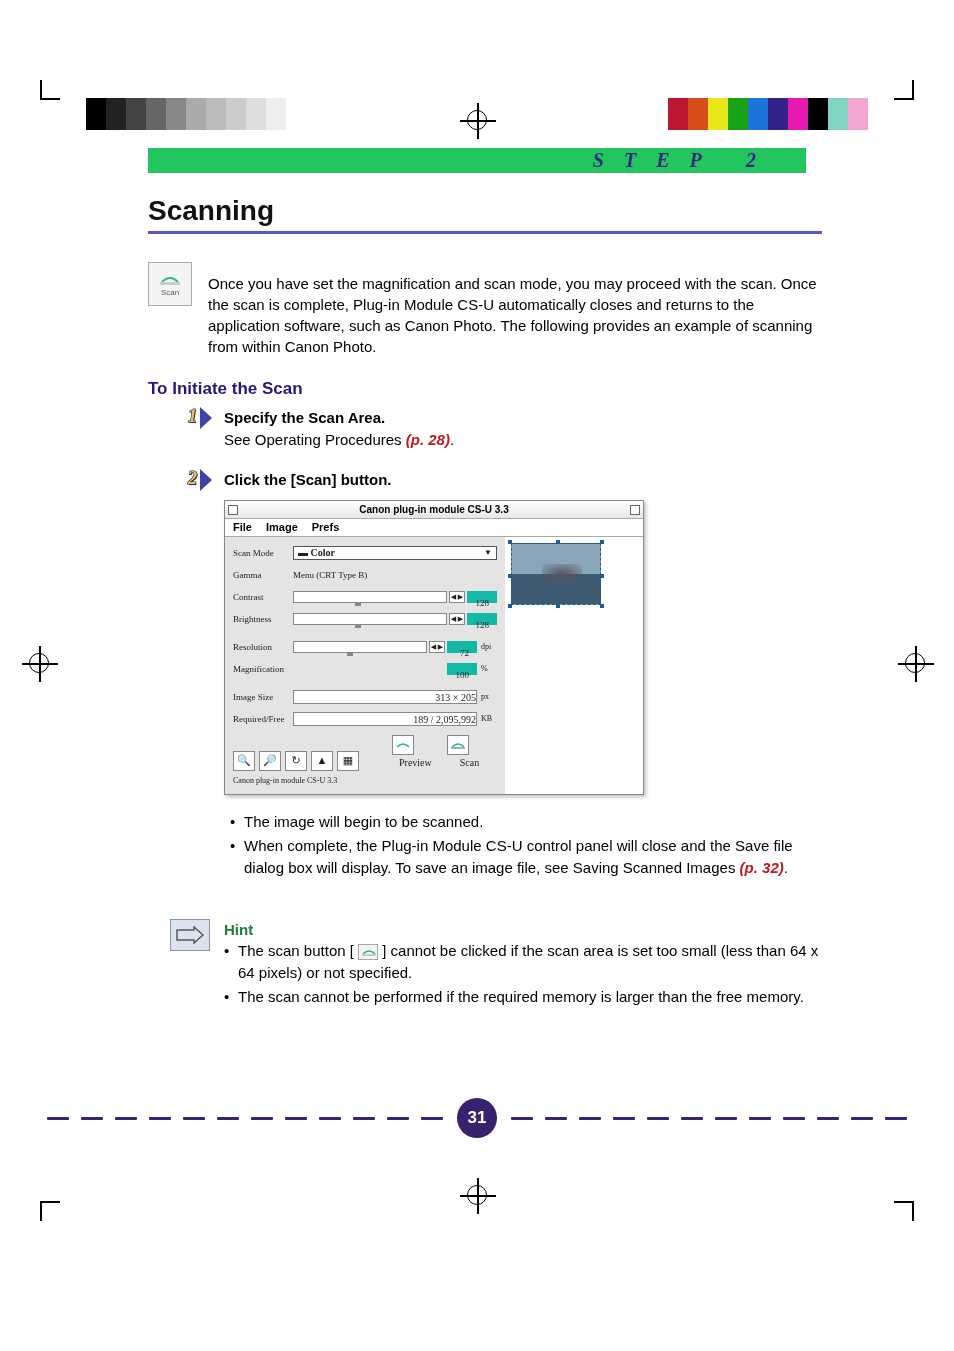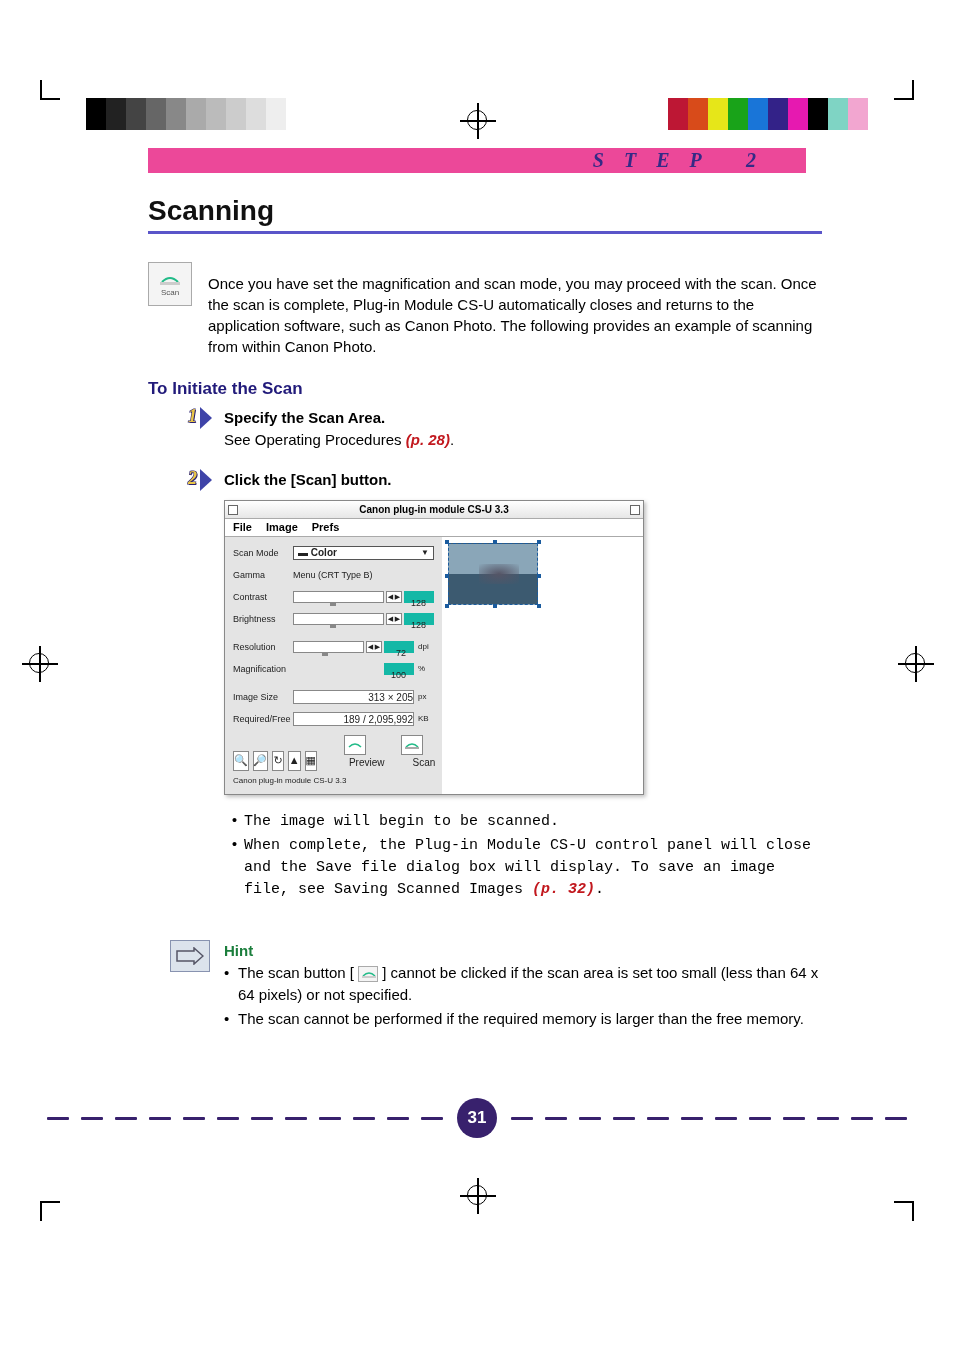--- a/index.html
+++ b/index.html
@@ -17,21 +17,21 @@
   .crop-l::after { content:""; position:absolute; left:0; top:-18px; width:2px; height:20px; background:#000; }
   .crop-r { position: absolute; right: 40px; top: 0; width: 20px; height: 2px; background: #000; }
   .crop-r::after { content:""; position:absolute; right:0; top:-18px; width:2px; height:20px; background:#000; }
   .gray-bars { position: absolute; left: 86px; top: 0; display: flex; height: 32px; }
   .gray-bars span { width: 20px; height: 32px; display: inline-block; }
   .center-reg { position:absolute; left: 467px; top: 12px; width: 20px; height: 20px; border: 1.5px solid #000; border-radius: 50%; }
   .center-reg::before { content:""; position:absolute; left:-8px; top:9px; width:36px; height:1.5px; background:#000; }
   .center-reg::after { content:""; position:absolute; top:-8px; left:9px; height:36px; width:1.5px; background:#000; }
   .color-bars { position: absolute; right: 86px; top: 0; display: flex; height: 32px; }
   .color-bars span { width: 20px; height: 32px; display: inline-block; }
-  .gold-band { position: absolute; top: 148px; left: 148px; right: 148px; height: 25px; background: #ec4899; text-align: right; padding-right: 30px; }
+  .gold-band { position: absolute; top: 148px; left: 148px; right: 148px; height: 25px; background: #22c55e; text-align: right; padding-right: 30px; }
   .step { font-family: Georgia, serif; font-weight: bold; font-style: italic; font-size: 20px; letter-spacing: 20px; color: #342a86; line-height: 25px; }
   
   .side-mark-l { position: absolute; top: 653px; left: 29px; width: 20px; height: 20px; border: 1.5px solid #000; border-radius: 50%; }
   .side-mark-l::before, .side-mark-l::after { content:""; position:absolute; background:#000; }
   .side-mark-l::before { left:-8px; top:9px; width:36px; height:1.5px; }
   .side-mark-l::after { top:-8px; left:9px; height:36px; width:1.5px; }
   .side-mark-r { position: absolute; top: 653px; right: 29px; width: 20px; height: 20px; border: 1.5px solid #000; border-radius: 50%; }
   .side-mark-r::before, .side-mark-r::after { content:""; position:absolute; background:#000; }
   .side-mark-r::before { left:-8px; top:9px; width:36px; height:1.5px; }
   .side-mark-r::after { top:-8px; left:9px; height:36px; width:1.5px; }
@@ -58,21 +58,21 @@
   .ref { color: #c2181e; font-weight:bold; font-style: italic; }
 
   
   .screenshot { width: 420px; border: 1px solid #888; background: #eee; margin-top: 10px; box-shadow: 2px 2px 4px rgba(0,0,0,0.25); font-family: Geneva, sans-serif; }
   .ss-titlebar { height: 18px; background: linear-gradient(#fff,#e6e6e6); display:flex; align-items:center; justify-content:center; border-bottom:1px solid #aaa; position:relative; font-size:10px; font-weight:bold; }
   .ss-titlebar .box { position:absolute; width:10px; height:10px; border:1px solid #666; background:#fff; }
   .ss-titlebar .lbox { left:3px; }
   .ss-titlebar .rbox { right:3px; }
   .ss-menubar { height: 18px; background:#fff; border-bottom:1px solid #aaa; display:flex; align-items:center; gap:14px; padding-left:8px; font-size:11px; font-weight:bold; }
   .ss-body { display:flex; }
-  .ss-left { width: 217px; background:#e4e4e4; padding:8px; font-size:9px; color:#222; }
+  .ss-left { width: 280px; background:#e4e4e4; padding:8px; font-size:9px; color:#222;font-family:Liberation Serif, serif; }
   .ss-row { display:flex; align-items:center; margin-bottom:6px; height:16px; }
   .ss-lbl { width:60px; }
   .ss-field { flex:1; display:flex; align-items:center; gap:2px; }
   .ss-select { flex:1; height:14px; border:1px solid #555; background:#fff; display:flex; align-items:center; justify-content:space-between; padding:0 4px; font-weight:bold; font-size:10px; }
   .ss-select .caret { font-size:8px; }
   .ss-val { font-size:9px; }
   .ss-slider { flex:1; height:12px; border:1px solid #888; background:#fff; position:relative; }
   .ss-slider::after{ content:""; position:absolute; bottom:-4px; left:40%; width:6px; height:4px; background:#888; }
   .ss-slider-sm { width: 70px; }
   .ss-spin { width:16px; height:12px; border:1px solid #888; background:#fff; display:flex; }
@@ -85,21 +85,21 @@
   .ss-toollbl { font-size:10px; text-align:center;margin-left:24px; }
   .ss-preview-btn, .ss-scan-btn { display:flex; flex-direction:column; align-items:center; gap:1px; }
   .ss-status { font-size:8px; margin-top:4px; }
   .ss-right { flex:1; background:#fff; position:relative; padding:6px; }
   .ss-preview-img { width: 90px; height: 62px; background: linear-gradient(#8aa6b8 50%, #3c5a70 50%); position:relative; border:1px dashed #1a5b9e; }
   .ss-preview-img::after{ content:""; position:absolute; left:30px; top:20px; width:40px; height:20px; background: radial-gradient(#556, transparent); }
   .ss-sel-handles { position:absolute; inset:-2px; }
   .ss-sel-handles span{ position:absolute; width:4px; height:4px; background:#1a5b9e; }
 
   .bullets { margin-top: 16px; font-size: 15px; line-height:1.45; padding-left: 20px; }
-  .bullets li { list-style:none; position:relative; padding-left: 0; margin-bottom:2px;font-family:Liberation Mono, monospace; }
+  .bullets li { list-style:none; position:relative; padding-left: 0; margin-bottom:2px; }
   .bullets li::before { content:"•"; position:absolute; left:-14px; }
 
   .hint-block { display:flex; margin-top: 38px; gap: 14px; }
   .hint-icon { width: 62px; flex-shrink:0; display:flex; justify-content:flex-end; }
   .hint-icon-box { width:40px; height:32px; background:#dce3ec; border:1px solid #8893b0; display:flex; align-items:center; justify-content:center; }
   .hint-body { flex:1; font-size: 15px; line-height:1.45; }
   .hint-title { color:#1b7e3c; font-weight:bold; }
   .hint-body ul { list-style:none; }
   .hint-body li { position:relative; padding-left:14px; margin-bottom:2px; }
   .hint-body li::before { content:"•"; position:absolute; left:0; }

